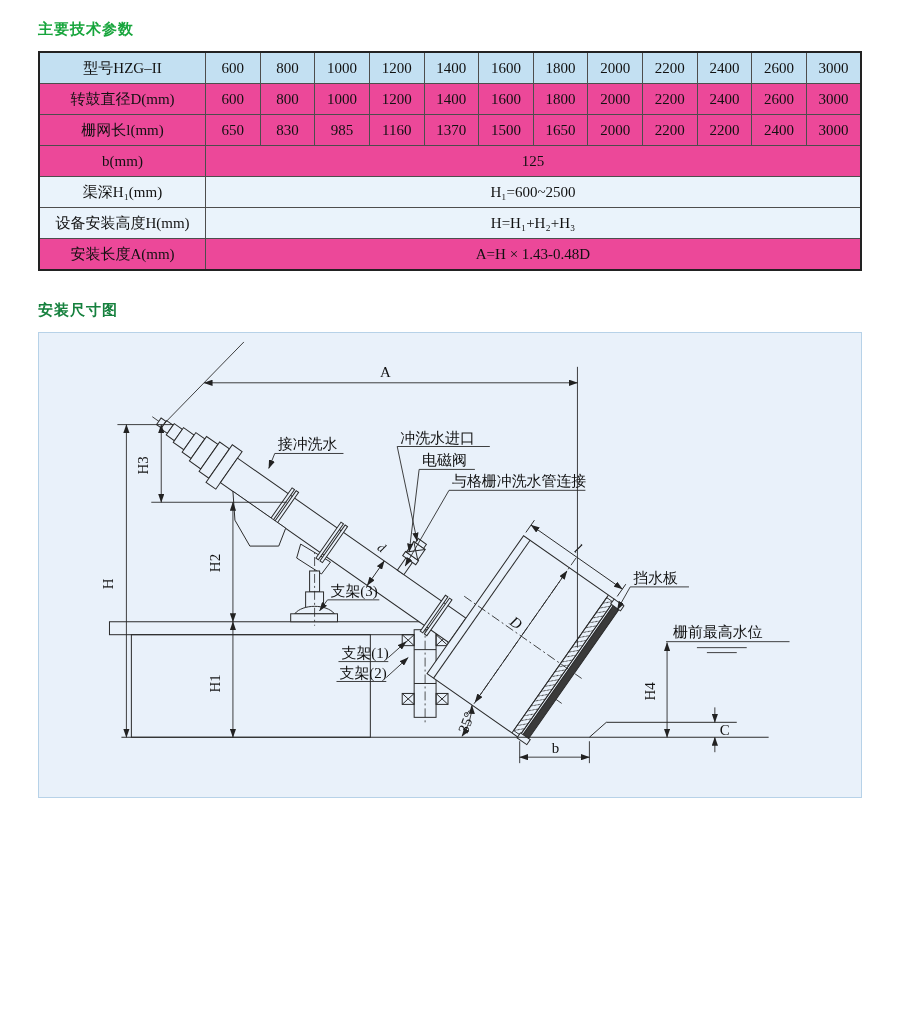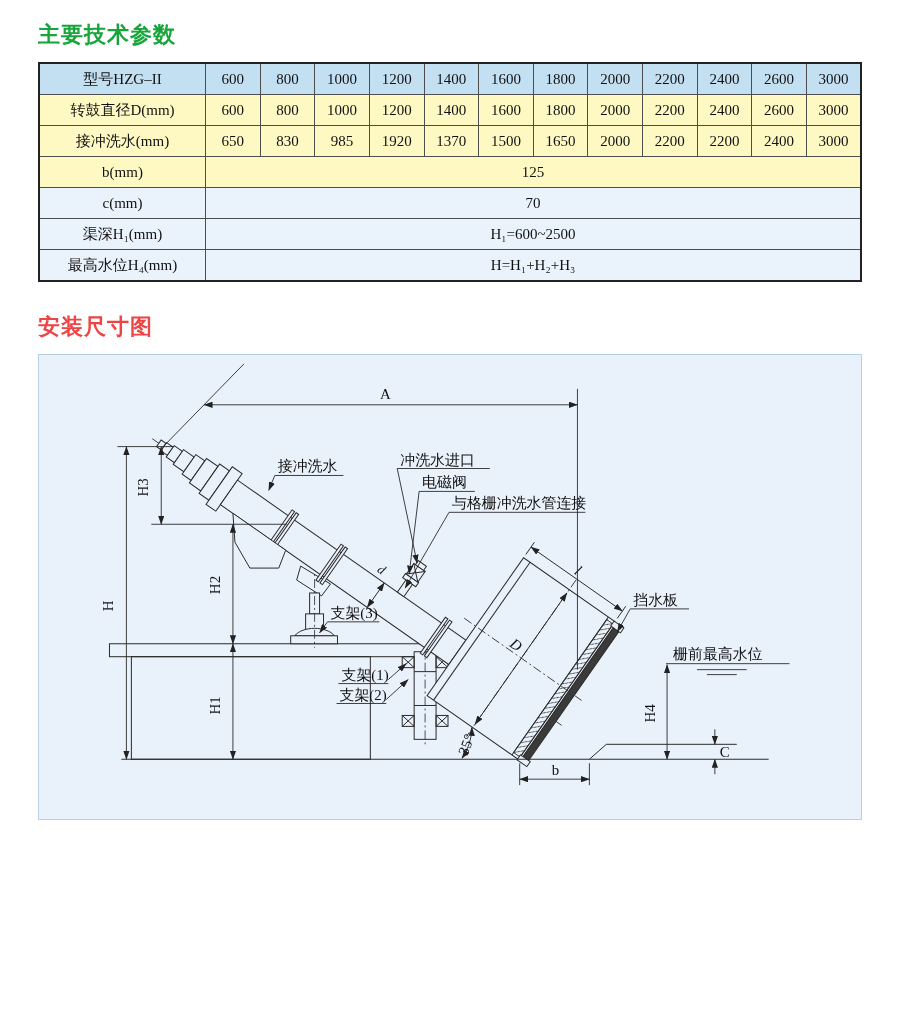--- a/index.html
+++ b/index.html
@@ -1,27 +1,27 @@
 <!DOCTYPE html>
 <html style="--hdr: #c3e0f2; --tint: #eaf3fb; --panel: #e9f1fa; --panelbd: #b7d2e8;"><head>
 <meta charset="utf-8">
 <style>
   html,body{margin:0;padding:0;background:#fff;}
   .page{width:900px;height:1034px;box-sizing:border-box;padding:20px 38px 0;
         font-family:"Liberation Serif","DejaVu Serif",serif;color:#111;}
   .sec-title{font-family:"Liberation Sans","DejaVu Sans",sans-serif;font-weight:bold;
-        font-size:22px;letter-spacing:1px;margin:0 0 12px;}
+        font-size:15px;letter-spacing:1px;margin:0 0 12px;}
   table.params{border-collapse:collapse;width:100%;table-layout:fixed;}
   table.params{border:2px solid #222;}
   .params td{border:1px solid #4d4d4d;text-align:center;height:30px;font-size:15px;
         padding:0 1px;overflow:hidden;white-space:nowrap;}
   .params td.lbl{width:163px;margin-top:25px;}
   .params tr.hdr td{background:var(--hdr);}
   .params tr.t td{background:var(--tint);}
-  .params tr.w td{background:#fef9c3;}
+  .params tr.w td{background:#ec4899;}
   .diagram-wrap{margin-top:30px;}
   .panel{width:824px;height:466px;background:var(--panel);border:1px solid var(--panelbd);
         box-sizing:border-box;margin-top:2px;}
   svg{display:block;}
   svg text{font-family:"Liberation Serif","DejaVu Serif",serif;fill:#111;font-size:15px;}
   svg text.it{font-style:italic;}
   svg text.sm{font-size:13px;}
   .s{stroke:#2a2a2a;stroke-width:1;fill:none;}
   .sf{stroke:#2a2a2a;stroke-width:1;fill:#e9f1fa;}
   .sd{stroke:#2a2a2a;stroke-width:1;fill:#3a3a3a;}
@@ -61,55 +61,55 @@
           <td>1400</td>
           <td>1600</td>
           <td>1800</td>
           <td>2000</td>
           <td>2200</td>
           <td>2400</td>
           <td>2600</td>
           <td>3000</td>
         </tr>
         <tr class="w">
-          <td class="lbl">接冲洗水(mm)</td>
+          <td class="lbl">栅网长l(mm)</td>
           <td>650</td>
           <td>830</td>
           <td>985</td>
-          <td>1920</td>
+          <td>1160</td>
           <td>1370</td>
           <td>1500</td>
           <td>1650</td>
           <td>2000</td>
           <td>2200</td>
           <td>2200</td>
           <td>2400</td>
           <td>3000</td>
         </tr>
         <tr class="w">
           <td class="lbl">b(mm)</td>
           <td colspan="12">125</td>
         </tr>
         <tr class="t">
-          <td class="lbl">c(mm)</td>
-          <td colspan="12">70</td>
-        </tr>
-        <tr class="t">
           <td class="lbl">渠深H₁(mm)</td>
           <td colspan="12">H₁=600~2500</td>
         </tr>
         <tr class="t">
-          <td class="lbl">最高水位H₄(mm)</td>
+          <td class="lbl">设备安装高度H(mm)</td>
           <td colspan="12">H=H₁+H₂+H₃</td>
+        </tr>
+        <tr class="w">
+          <td class="lbl">安装长度A(mm)</td>
+          <td colspan="12">A=H × 1.43-0.48D</td>
         </tr>
       </tbody>
   </table>
 
   <div class="diagram-wrap">
-    <h2 class="sec-title" style="color: #ef4444;">安装尺寸图</h2>
+    <h2 class="sec-title" style="color: #15803d;">安装尺寸图</h2>
 
     <div class="panel">
       <svg viewBox="0 0 824 466" width="822" height="464">
         <defs>
           <marker id="ar" viewBox="0 0 10 7" refX="9.5" refY="3.5" markerWidth="10" markerHeight="7" orient="auto-start-reverse">
             <path d="M0,0 L10,3.5 L0,7 Z" fill="#222"></path>
           </marker>
           <pattern id="stip" width="30" height="26" patternUnits="userSpaceOnUse">
             <path d="M4,6 l5,1 -4,3 z" fill="#555"></path>
             <path d="M19,13 l5,2 -5,2 z" fill="#555"></path>

